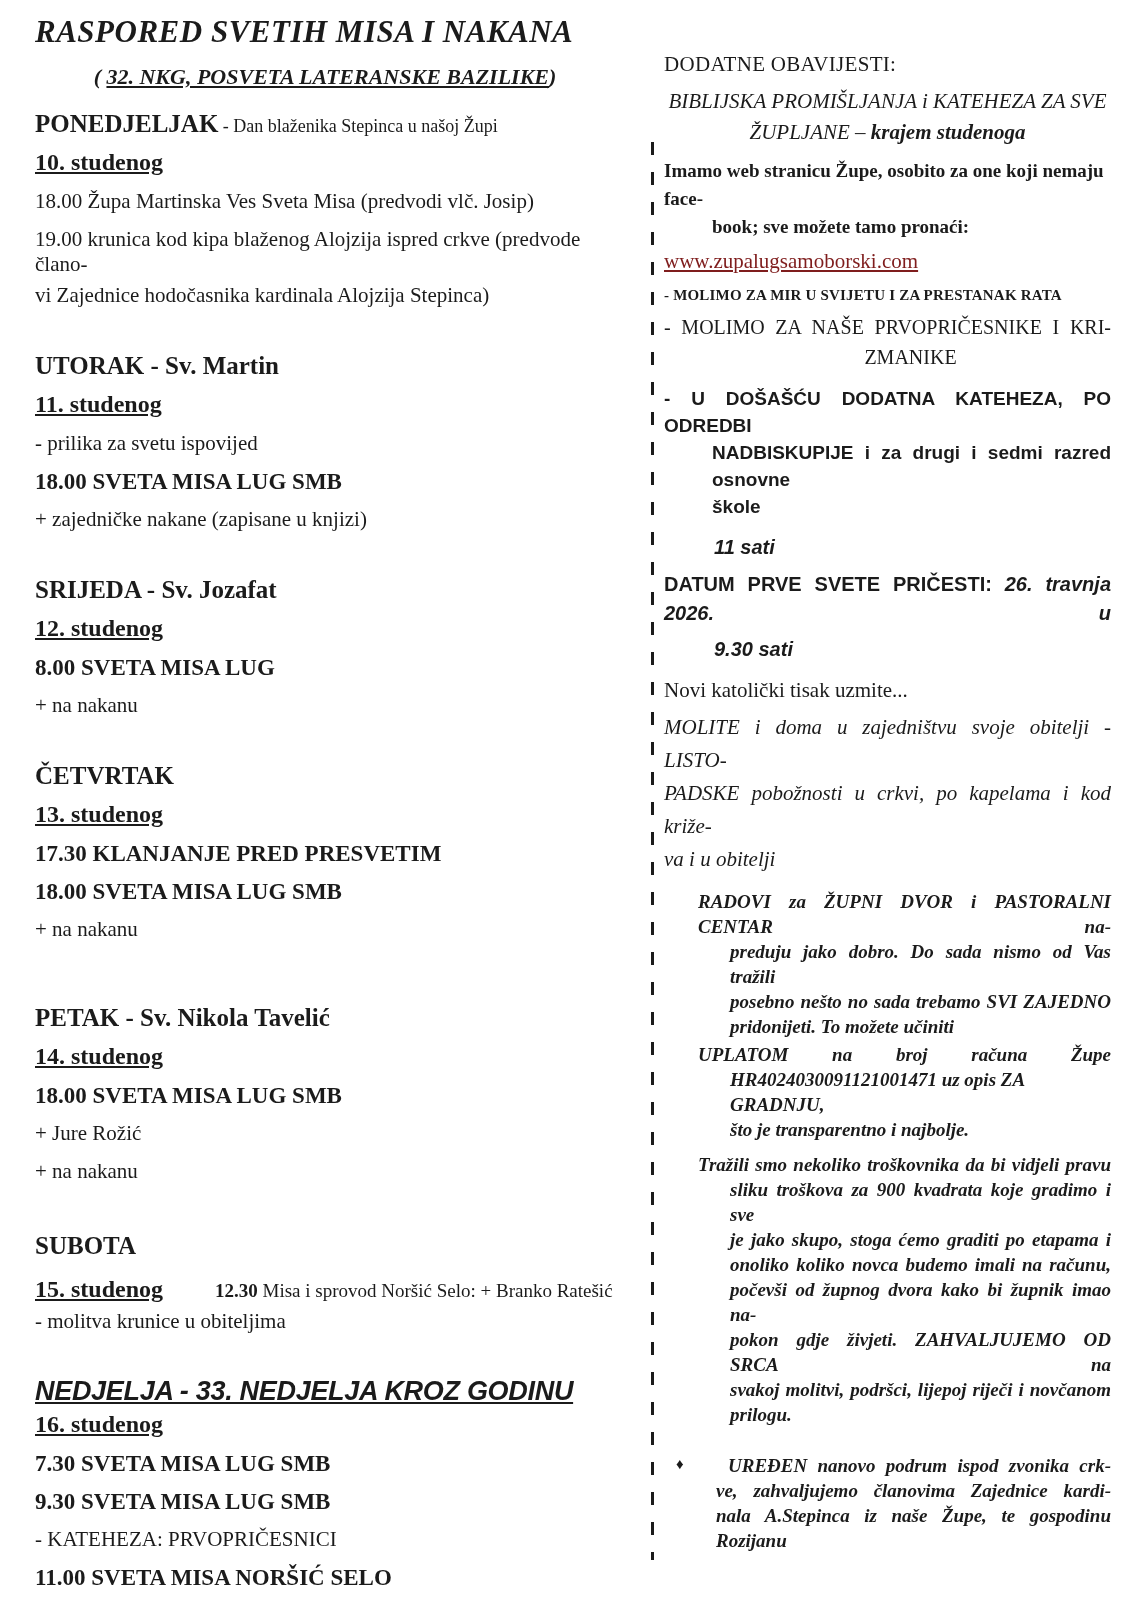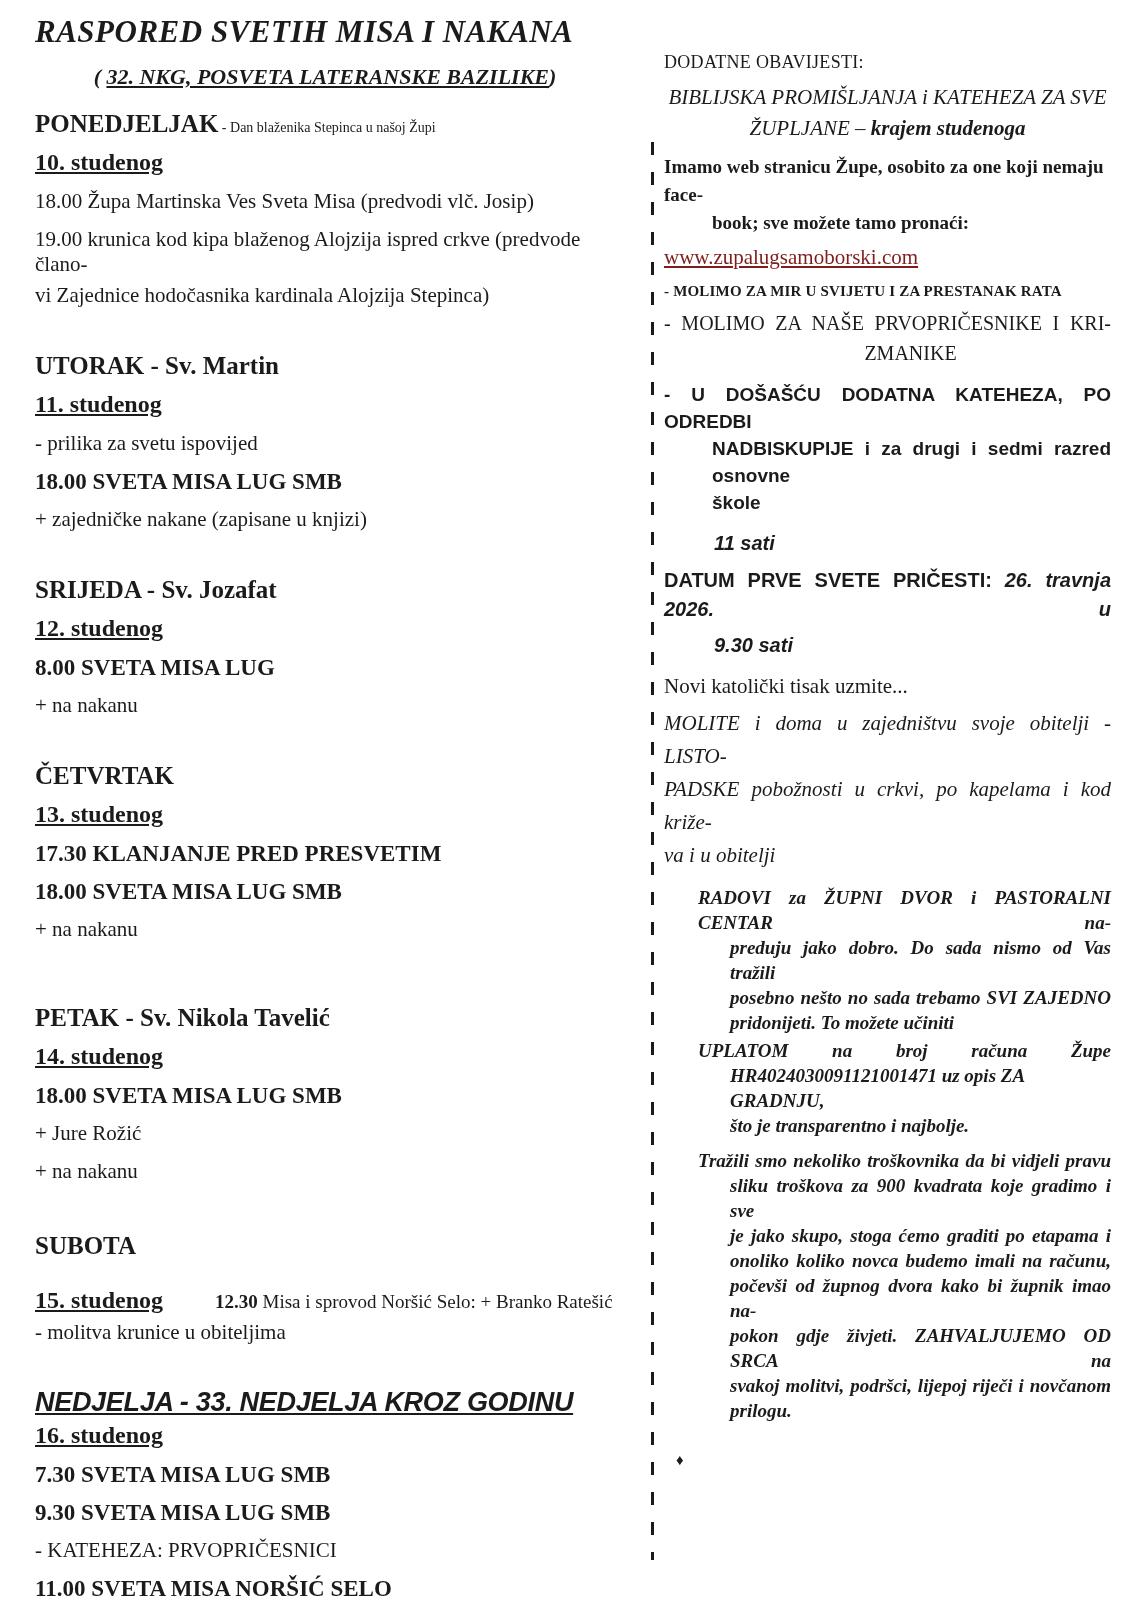--- a/index.html
+++ b/index.html
@@ -6,35 +6,35 @@
   body{position:relative;font-family:"Liberation Serif",serif;color:#1b1b1b;}
   .divider{position:absolute;left:651px;top:142px;width:3px;height:1418px;
     background:repeating-linear-gradient(180deg,#1b1b1b 0 13px,transparent 13px 30px);}
   
   .lcol{position:absolute;left:35px;top:14px;width:580px;}
   .doc-title{font-size:31px;font-weight:bold;font-style:italic;letter-spacing:.5px;}
   .doc-sub{font-size:22px;font-weight:bold;font-style:italic;text-align:center;margin-top:14px;}
   .doc-sub .u{text-decoration:underline;}
   .day{margin-top:44px;}
   .day-h{font-size:25px;font-weight:bold;}
-  .day-h .note{font-weight:normal;font-size:14px;}
+  .day-h .note{font-weight:normal;font-size:18px;}
   .date{font-size:24px;font-weight:bold;text-decoration:underline;margin-top:11px;display:inline-block;}
   .ln{font-size:21px;margin-top:13px;line-height:25px;}
   .ln.b{font-size:23px;font-weight:bold;}
-  .sat-row{margin-top:27px;font-size:19px;}
+  .sat-row{margin-top:16px;font-size:19px;}
   .sat-row .sp{display:inline-block;width:52px;}
   .sat-row .tb{font-weight:bold;}
   .sun-h{font-family:"Liberation Sans",sans-serif;font-size:27px;font-weight:bold;font-style:italic;
     text-decoration:underline;letter-spacing:-.3px;}
   .sun .date{margin-top:4px;}
   
   .rcol{position:absolute;left:664px;top:52px;width:447px;}
   .stretch{text-align:justify;text-align-last:justify;}
   .u{}
-  .r-head{font-size:18px;letter-spacing:.3px;}
+  .r-head{font-size:21px;letter-spacing:.3px;}
   .bibl{text-align:center;font-style:italic;font-size:21px;margin-top:9px;line-height:31px;}
   .bibl .b{font-weight:bold;}
   .web{font-weight:bold;font-size:19px;margin-top:9px;line-height:28px;}
   .web .ind{margin-left:48px;}
   .rlink{display:inline-block;color:#7f1d1d;text-decoration:underline;font-size:21px;margin-top:8px;}
   .mir{font-size:15px;font-weight:bold;margin-top:13px;letter-spacing:.2px;}
   .prvo{font-size:20px;margin-top:8px;line-height:30px;}
   .prvo .ind{margin-left:46px;text-align:center;}
   .dos{font-family:"Liberation Sans",sans-serif;font-weight:bold;font-size:19px;line-height:27px;margin-top:13px;}
   .dos .ind{margin-left:48px;}
@@ -181,20 +181,26 @@
     <div class="c stretch">je jako skupo, stoga ćemo graditi po etapama i</div>
     <div class="c stretch">onoliko koliko novca budemo imali na računu,</div>
     <div class="c stretch">počevši od župnog dvora kako bi župnik imao na-</div>
     <div class="c stretch">pokon gdje živjeti. ZAHVALJUJEMO OD SRCA na</div>
     <div class="c stretch">svakoj molitvi, podršci, lijepoj riječi i novčanom</div>
     <div class="c">prilogu.</div>
   </div>
 
   <div class="bullet-row" style="margin-top:26px;">
     <div class="bullet">♦</div>
+    <div class="bullet-txt bi">
+      <div class="stretch" style="text-indent:12px;">UREĐEN nanovo podrum ispod zvonika crk-</div>
+      <div class="stretch">ve, zahvaljujemo članovima Zajednice kardi-</div>
+      <div class="stretch">nala A.Stepinca iz naše Župe, te gospodinu</div>
+      <div>Rozijanu</div>
+    </div>
   </div>
 
   
 
   
 
   
 </div>
 
 </body></html>

